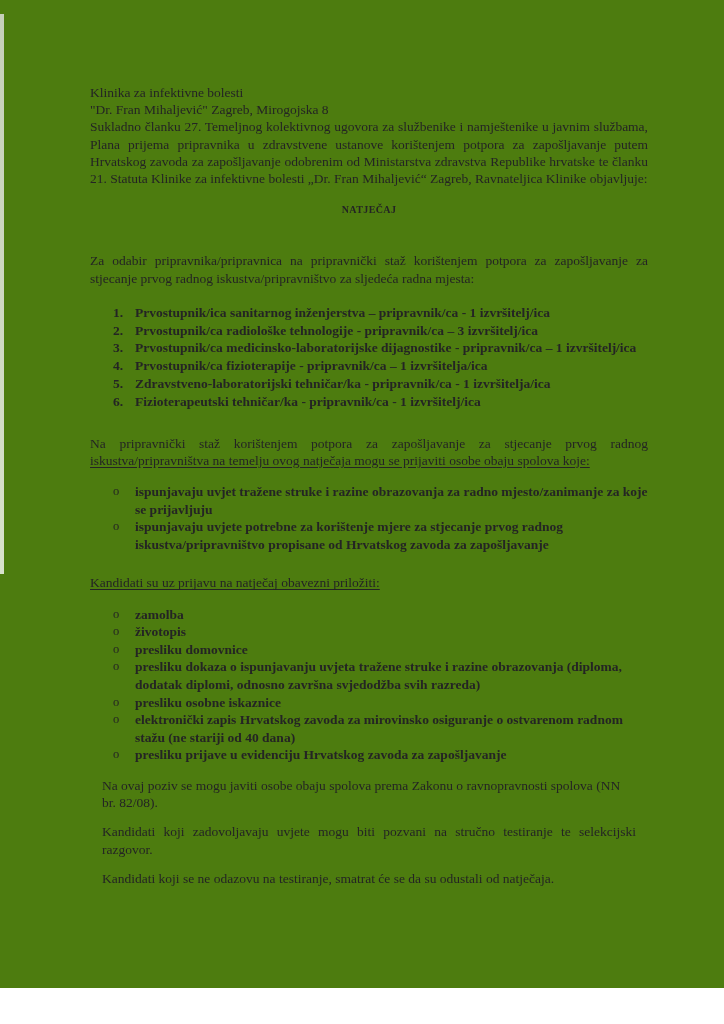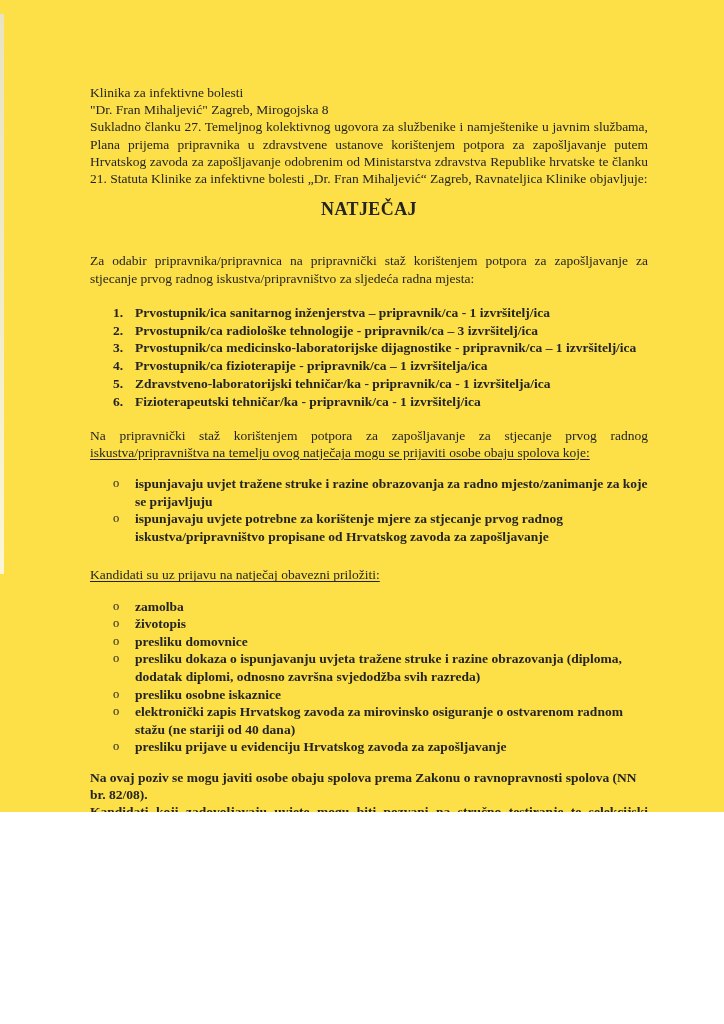--- a/index.html
+++ b/index.html
@@ -3,22 +3,22 @@
 <meta charset="utf-8">
 <style>
   html, body {
     margin: 0;
     padding: 0;
     background: #ffffff;
   }
   .page {
     position: relative;
     width: 724px;
-    height: 812px;
-    background: #fde047;
+    height: 988px;
+    background: #4d7c0f;
     overflow: hidden;
     font-family: "Liberation Serif", "DejaVu Serif", serif;
     color: #242424;
   }
   
   .scan-edge {
     position: absolute;
     left: 0;
     top: 14px;
     width: 4px;
@@ -40,55 +40,55 @@
     margin: 0;
     text-align: justify;
     hyphens: none;
   }
   .intro { }
   .doc-title {
     margin: 0;
     margin-top: 14px;
     text-align: center;
     font-weight: bold;
-    font-size: 18px;
+    font-size: 10px;
     letter-spacing: .4px;
   }
   .lead { margin-top: 34px; }
 
   .olist {
     margin: 17px 0 0 23px;
     font-weight: bold;
     line-height: 17.8px;
   }
   .olist-item { display: flex; }
   .olist-item .num {
     flex: 0 0 22px;
   }
   .olist-item .itext { flex: 1; }
 
-  .elig { margin-top: 16px; }
+  .elig { margin-top: 24px; }
   .u { text-decoration: underline; text-underline-offset: 2px; }
 
   .blist {
     margin: 14px 0 0 23px;
     font-weight: bold;
     line-height: 17.6px;
   }
   .blist-item { display: flex; }
   .blist-item .marker {
     flex: 0 0 22px;
     font-weight: normal;
     font-size: 12.5px;
   }
   .blist-item .itext { flex: 1; }
 
   .attach-lead { margin-top: 21px; }
   .closing { margin-top: 13px; }
-  .closing p { margin: 0; font-weight: bold; }
+  .closing p { margin: 12px; }
   .justified { text-align: justify; }
 </style>
 </head>
 <body>
 
 <div class="page">
   <div class="scan-edge"></div>
 
   <div class="content">
 

